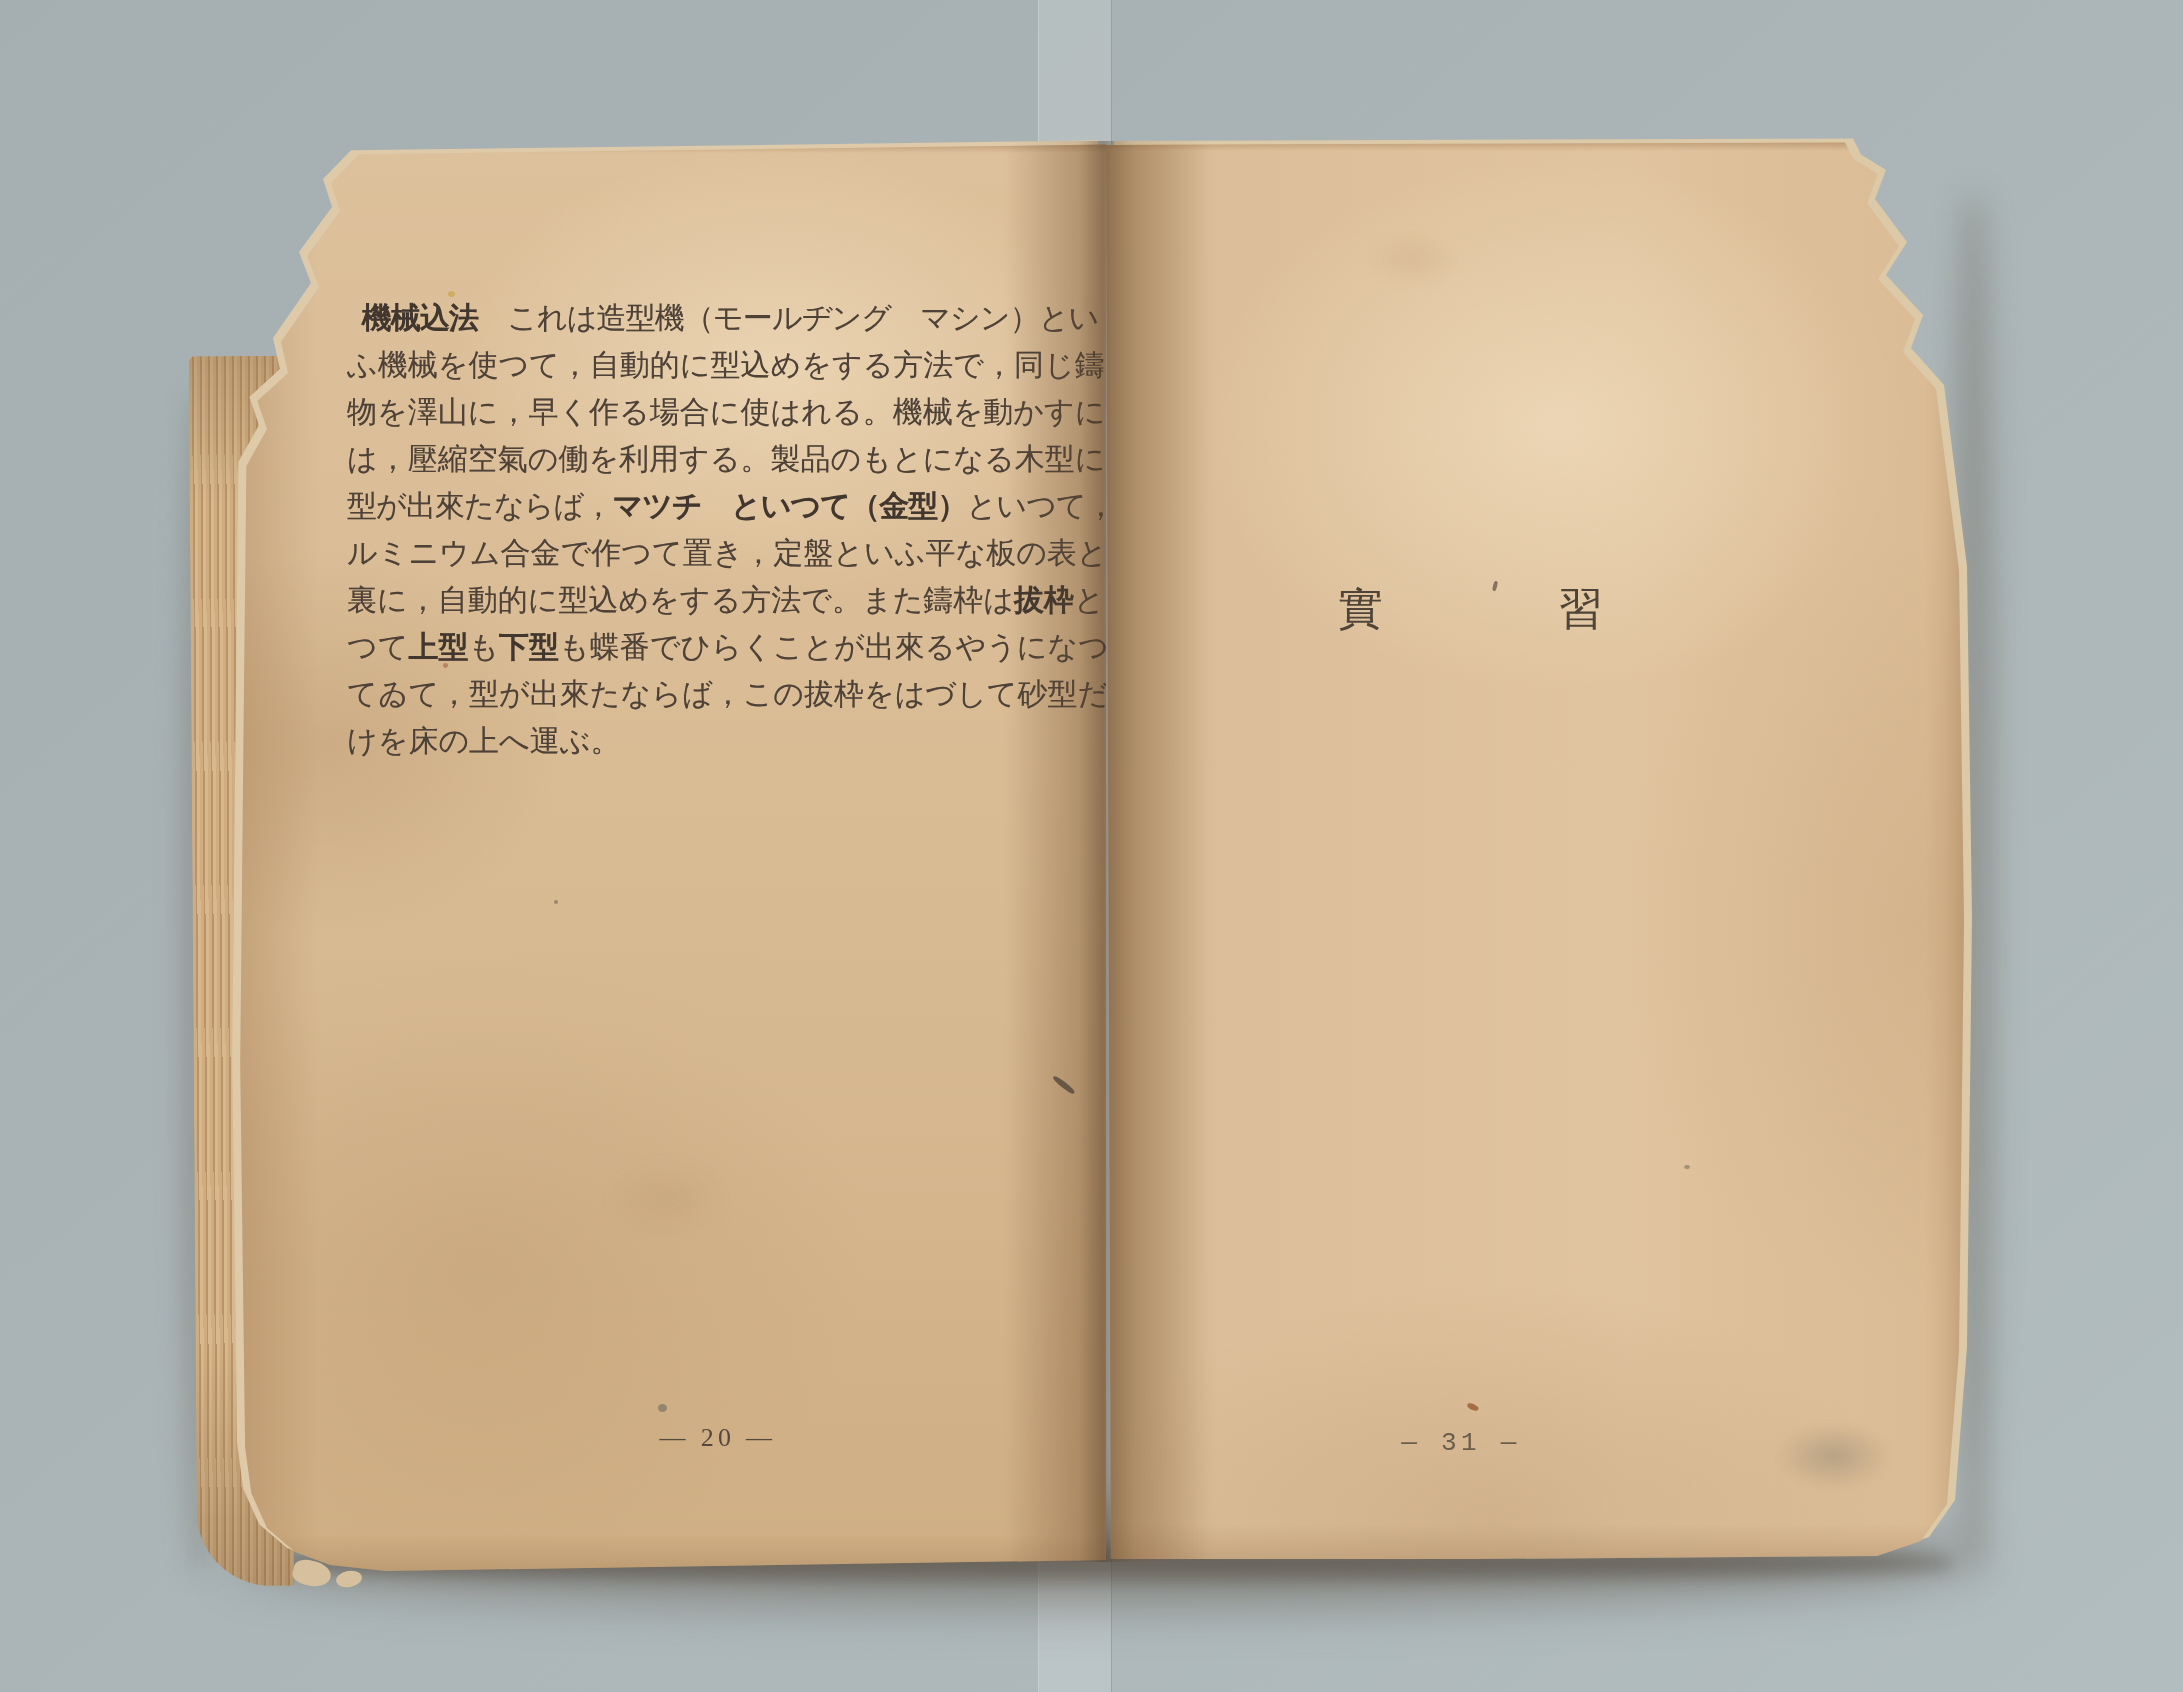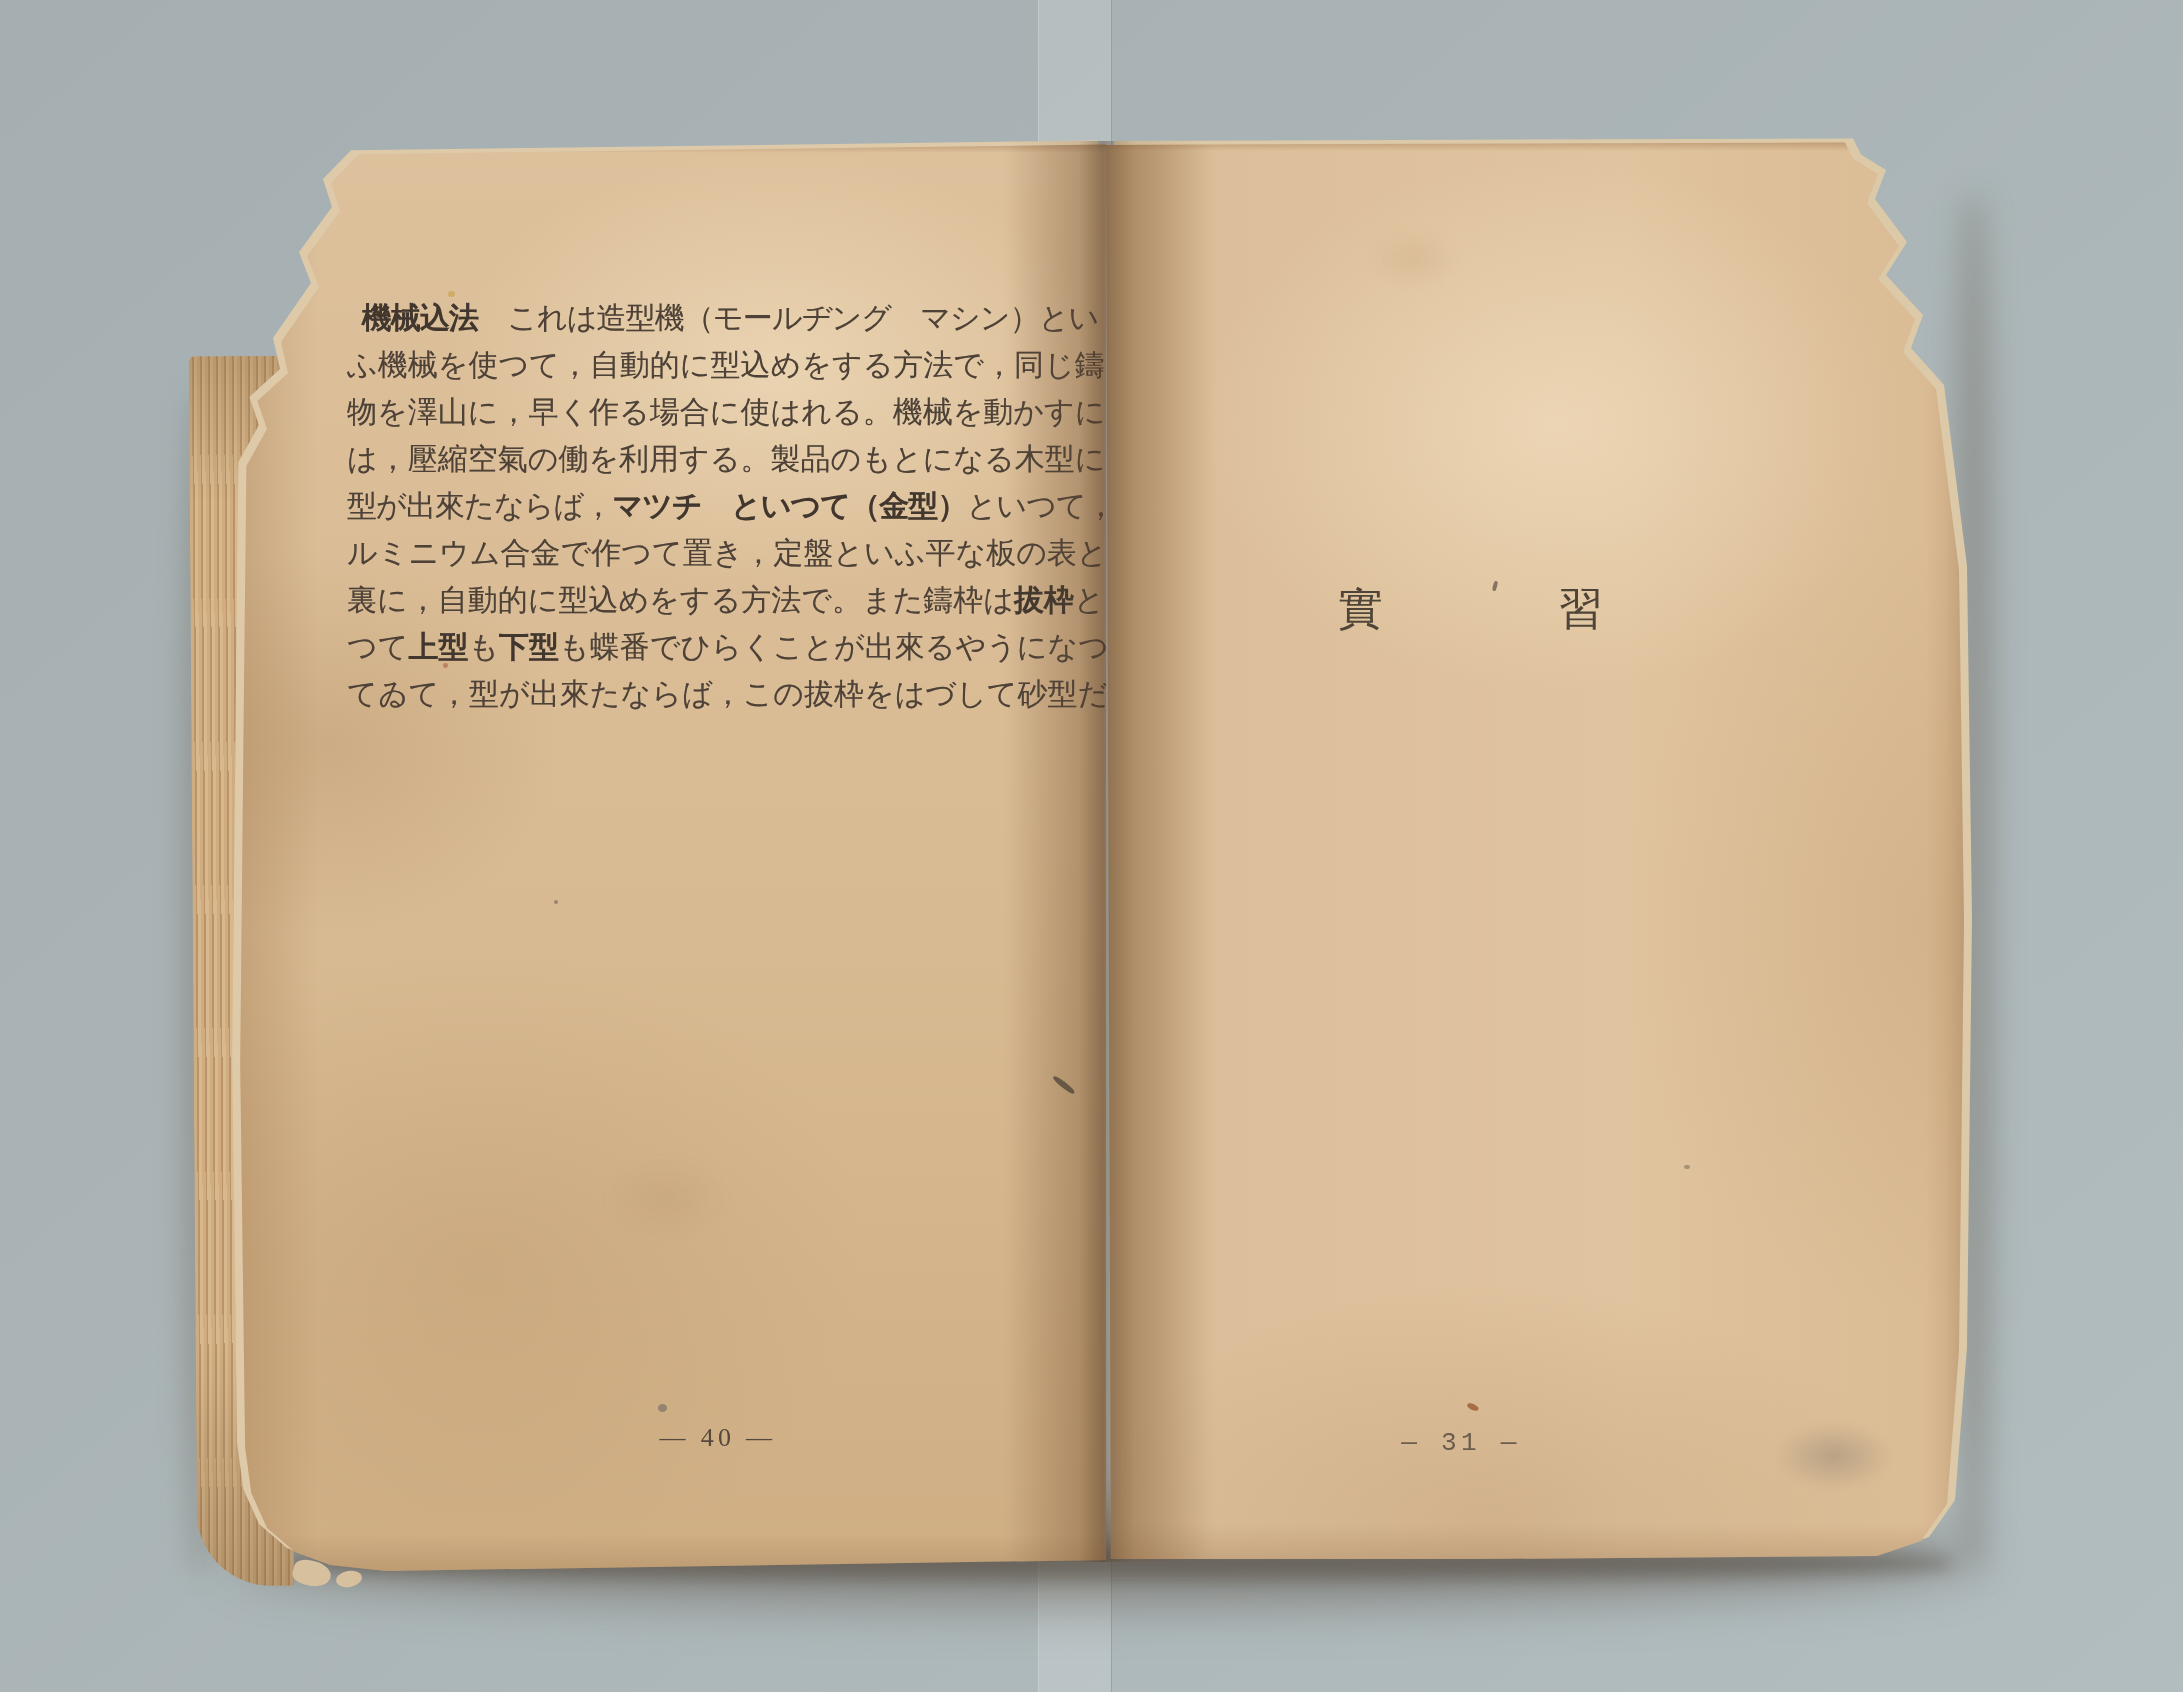--- a/index.html
+++ b/index.html
@@ -143,23 +143,24 @@
     <div class="textblock">
       <div class="tline tight indent"><span class="bd">機械込法</span><span>　これは造型機（モールヂング　マシン）とい</span></div>
       <div class="tline">ふ機械を使つて，自動的に型込めをする方法で，同じ鑄</div>
       <div class="tline">物を澤山に，早く作る場合に使はれる。機械を動かすに</div>
       <div class="tline">は，壓縮空氣の働を利用する。製品のもとになる木型に</div>
       <div class="tline tight"><span>型が出來たならば，</span><span class="bd">マツチ　といつて（金型）</span><span>といつて，ア</span></div>
       <div class="tline">ルミニウム合金で作つて置き，定盤といふ平な板の表と</div>
       <div class="tline"><span>裏に，自動的に型込めをする方法で。また鑄枠は</span><span class="bd">拔枠</span><span>とい</span></div>
       <div class="tline"><span>つて</span><span class="bd">上型</span><span>も</span><span class="bd">下型</span><span>も蝶番でひらくことが出來るやうになつ</span></div>
       <div class="tline">てゐて，型が出來たならば，この拔枠をはづして砂型だ</div>
+      <div class="tline">けを床の上へ運ぶ。</div>
     </div>
 
-    <div class="pagenum pn-left">— 40 —</div>
+    <div class="pagenum pn-left">— 20 —</div>
   </div>
 
   <div class="page page-right">
     <div class="shade sh-top"></div>
     <div class="shade sh-gutter-r"></div>
     <div class="shade sh-fold-r"></div>
     <div class="shade sh-bottom"></div>
 
     <div class="title-row">
       <span>實</span>

